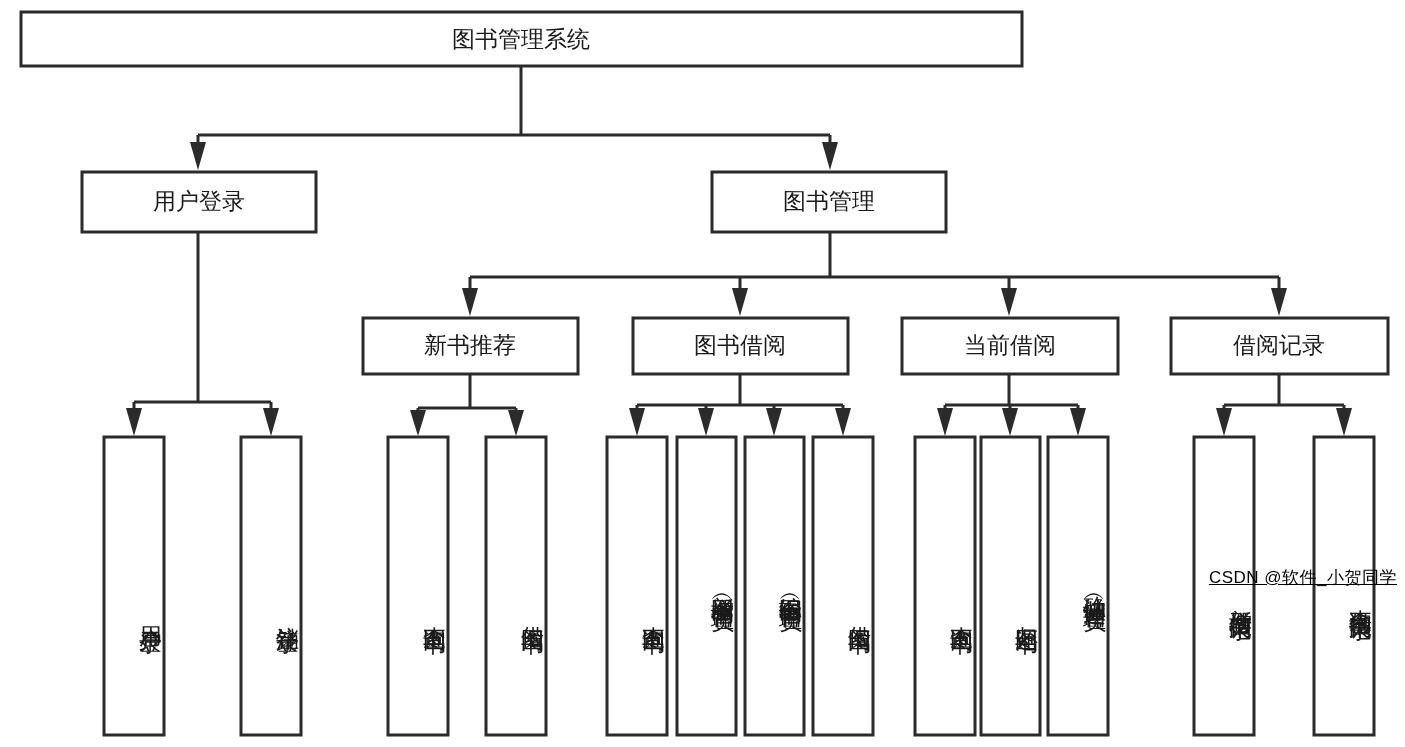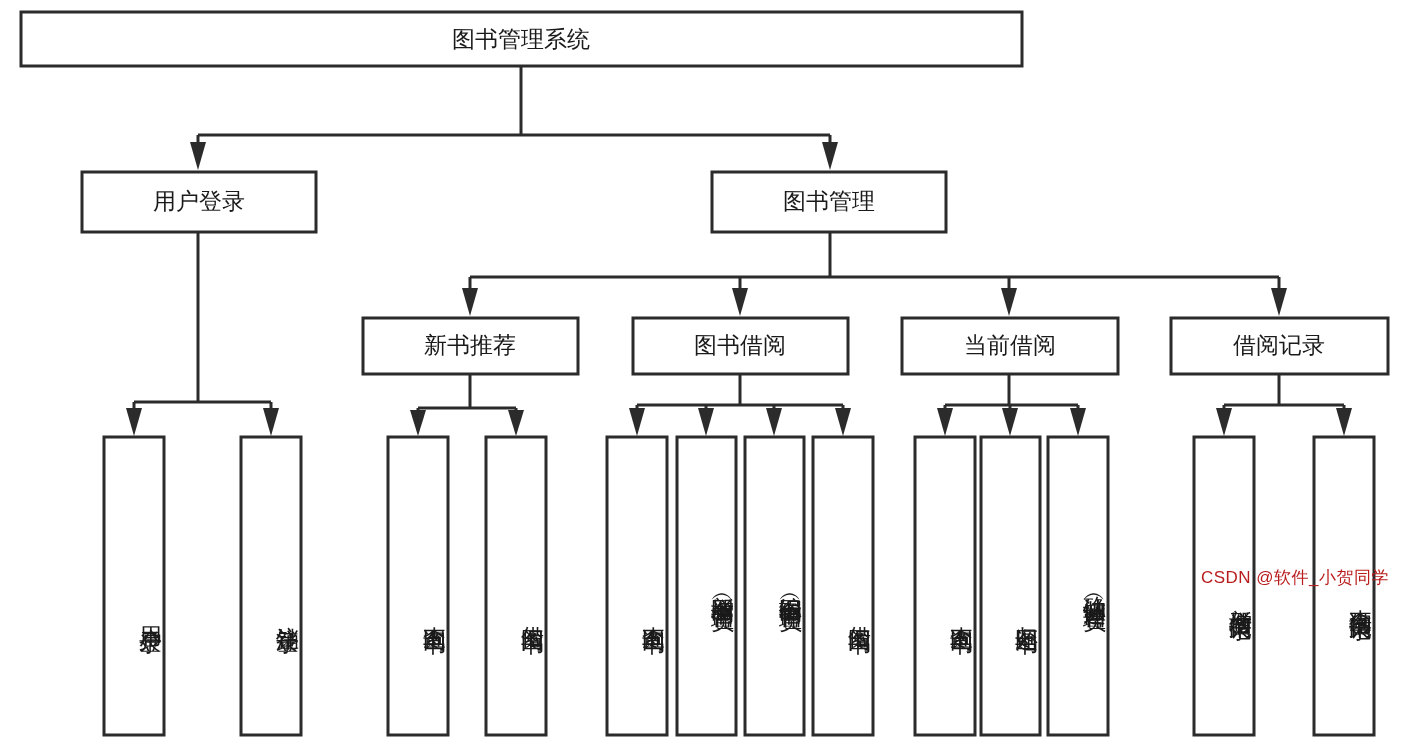--- a/index.html
+++ b/index.html
@@ -61,27 +61,28 @@
     color: #1a1a1a;
     letter-spacing: 2px;
     display: flex;
     align-items: flex-start;
     justify-content: center;
     pointer-events: none;
     text-align: left;
   }
   .watermark {
     position: absolute;
-    right: 16px;
+    right: 8px;
     bottom: 4px;
     font-family: "Liberation Sans", "DejaVu Sans", sans-serif;
     font-size: 17px;
-    color: #b91c1c;
+    color: #000000;
     letter-spacing: 0.5px;
     white-space: nowrap;
+    text-decoration: underline;
   }
 </style>
 </head>
 <body>
 
 <div id="diagram-root">
 
   <svg id="flow" viewBox="0 0 1405 747">
 
     <g>

